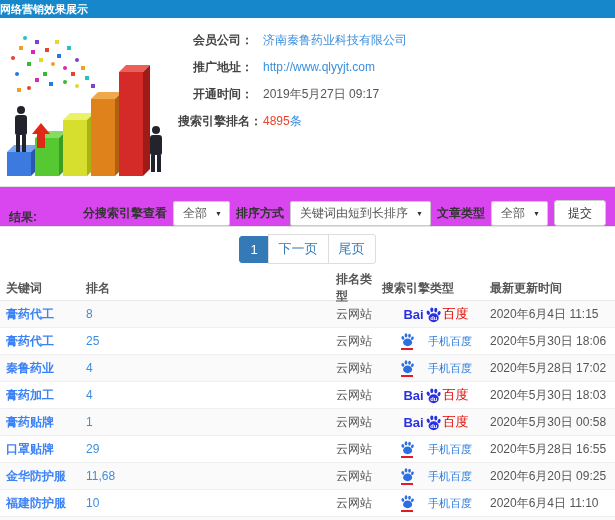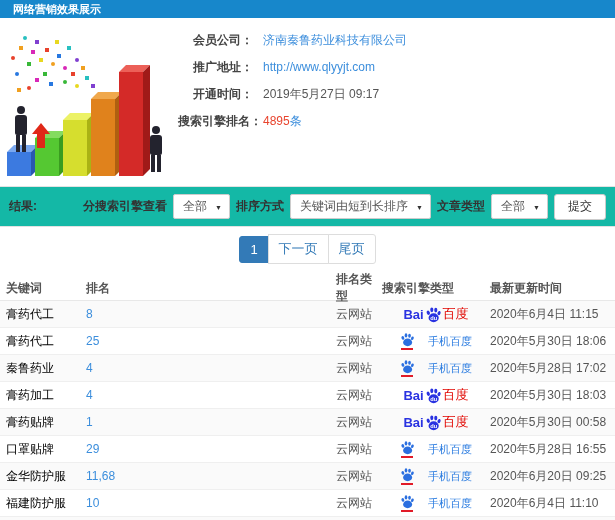--- a/index.html
+++ b/index.html
@@ -6,21 +6,21 @@
   html,body { margin:0; padding:0; }
   body {
     width:615px; height:520px; overflow:hidden; background:#fff;
     font-family:"Liberation Sans","DejaVu Sans",sans-serif;
     font-size:12px; color:#555;
   }
 
   
   .topbar {
     height:18px; background:#1787cb; color:#fff;
-    font-size:11px; font-weight:bold; line-height:18px; padding-left:13px;
+    font-size:11px; font-weight:bold; line-height:18px; 
   }
 
   
   .info-section { position:relative; height:168px; }
 
   .illustration { position:absolute; left:5px; top:10px; width:168px; height:152px; }
   .confetti { position:absolute; left:0; top:0; width:95px; height:75px; }
   .confetti span { position:absolute; width:4px; height:4px; }
 
   .bar3d { position:absolute; bottom:4px; width:24px; }
@@ -55,23 +55,23 @@
   .info-row { display:flex; align-items:center; height:16px; margin-bottom:11px; }
   .info-label { width:75px; text-align:right; font-weight:bold; color:#444; margin-right:10px; flex:none; white-space:nowrap; }
   .info-value { white-space:nowrap; }
   .info-value.link { color:#3c8edc; cursor:pointer; }
   .info-value.plain { color:#555; }
   .rank-red  { color:#e8442e; }
   .rank-unit { color:#3c8edc; }
 
   
   .filter-bar {
-    height:41px; background:#14b8a6;
+    height:41px; background:#d946ef;
     border-top:1px solid #e2e2e2; border-bottom:1px solid #e2e2e2;
-    display:flex; align-items:center; padding:0 9px;
+    display:flex; align-items:flex-end; padding:0 9px;
   }
   .result-label { font-weight:bold; color:#333; }
   .filter-controls { margin-left:auto; display:flex; align-items:center; gap:6px; }
   .filter-label { font-weight:bold; color:#333; white-space:nowrap; }
   .select {
     position:relative; background:#fff; border:1px solid #ccc; border-radius:2px;
     height:25px; line-height:23px; padding:0 22px 0 9px; color:#555; white-space:nowrap; cursor:pointer;
   }
   .select::after {
     content:"▼"; font-size:7px; color:#333; position:absolute; right:7px; top:50%; transform:translateY(-50%);
@@ -92,21 +92,21 @@
   .page-item.active { background:#337ab7; border-color:#337ab7; color:#fff; }
 
   
   .t-head, .t-row {
     display:grid; grid-template-columns:80px 250px 46px 108px auto;
     align-items:center; padding-left:6px;
   }
   .t-head { height:30px; font-weight:bold; color:#555; border-bottom:1px solid #e8e8e8; }
   .t-row  { height:27px; border-bottom:1px solid #efefef; }
   .t-row:nth-child(odd) { background:#fafafa; }
-  .kw-cell   { color:#000000; white-space:nowrap; overflow:hidden; }
+  .kw-cell   { color:#3b82f6; white-space:nowrap; overflow:hidden;font-weight:bold; }
   .rank-link { color:#3c8edc; cursor:pointer; text-decoration:none; }
   .type-cell { color:#555; }
   .engine-cell { display:flex; justify-content:center; align-items:center; }
   .date-cell { color:#555; white-space:nowrap; }
 
   .bd-logo { display:inline-flex; align-items:center; gap:1px; }
   .bd-bai { color:#2932e1; font-weight:bold; font-size:13px; letter-spacing:0; }
   .bd-du  { color:#e10600; font-weight:normal; font-size:13px; }
   .mb-logo { display:inline-flex; align-items:center; }
   .mb-icon { position:relative; display:inline-block; width:16px; height:18px; }

